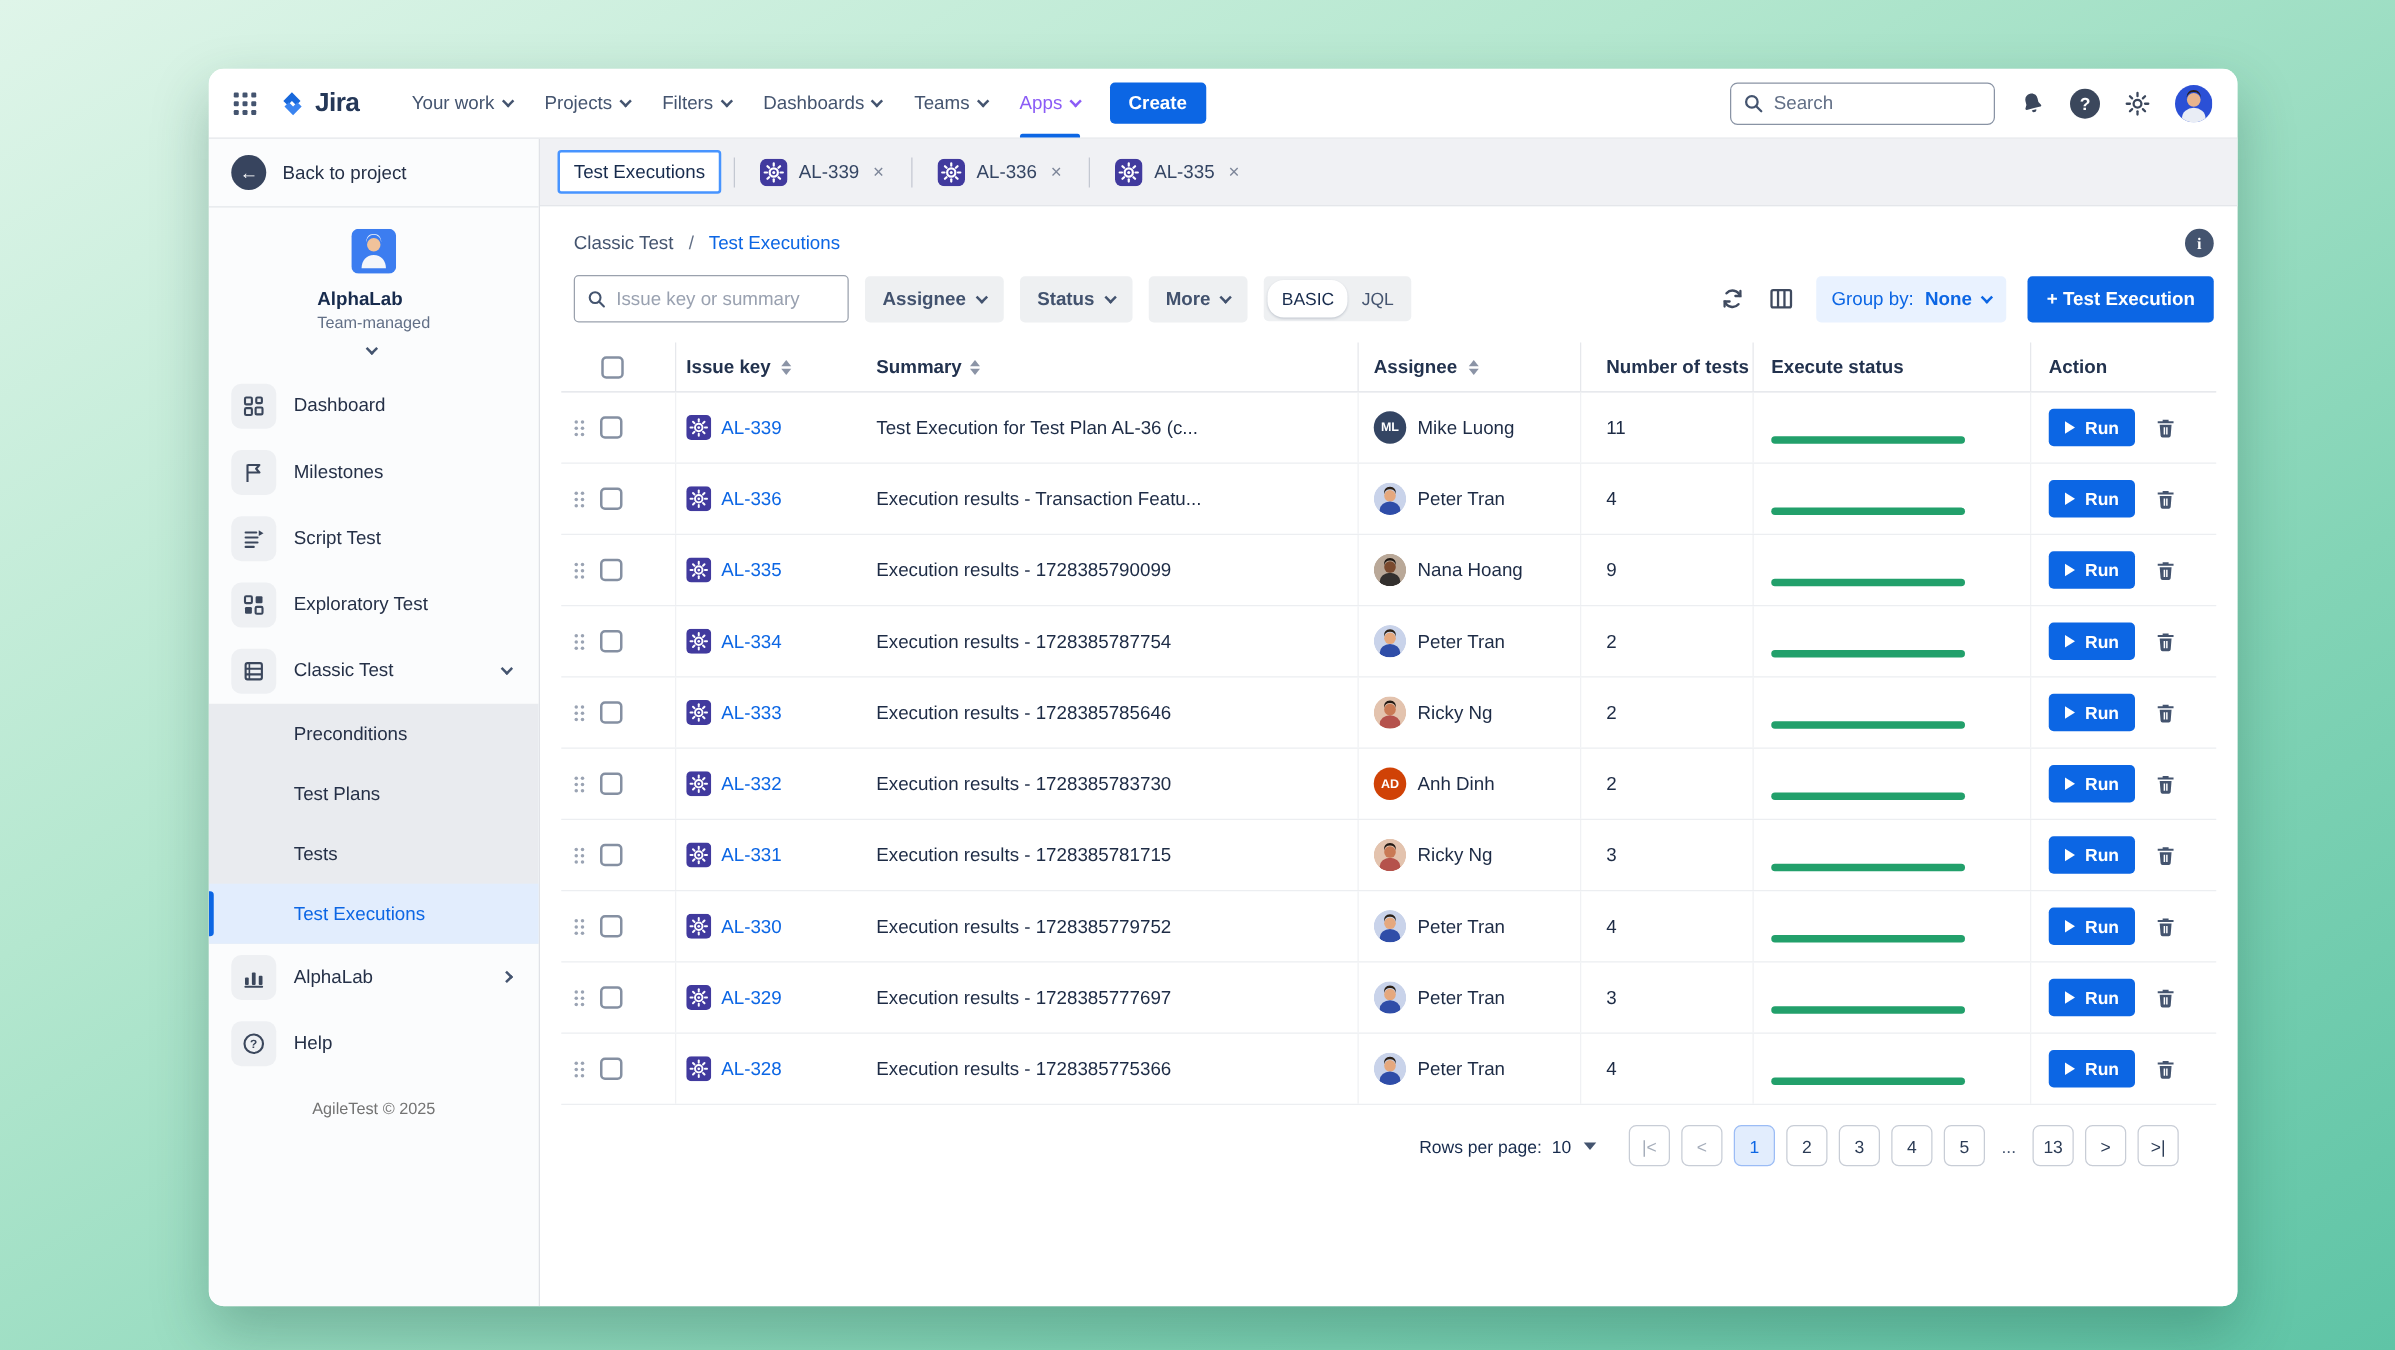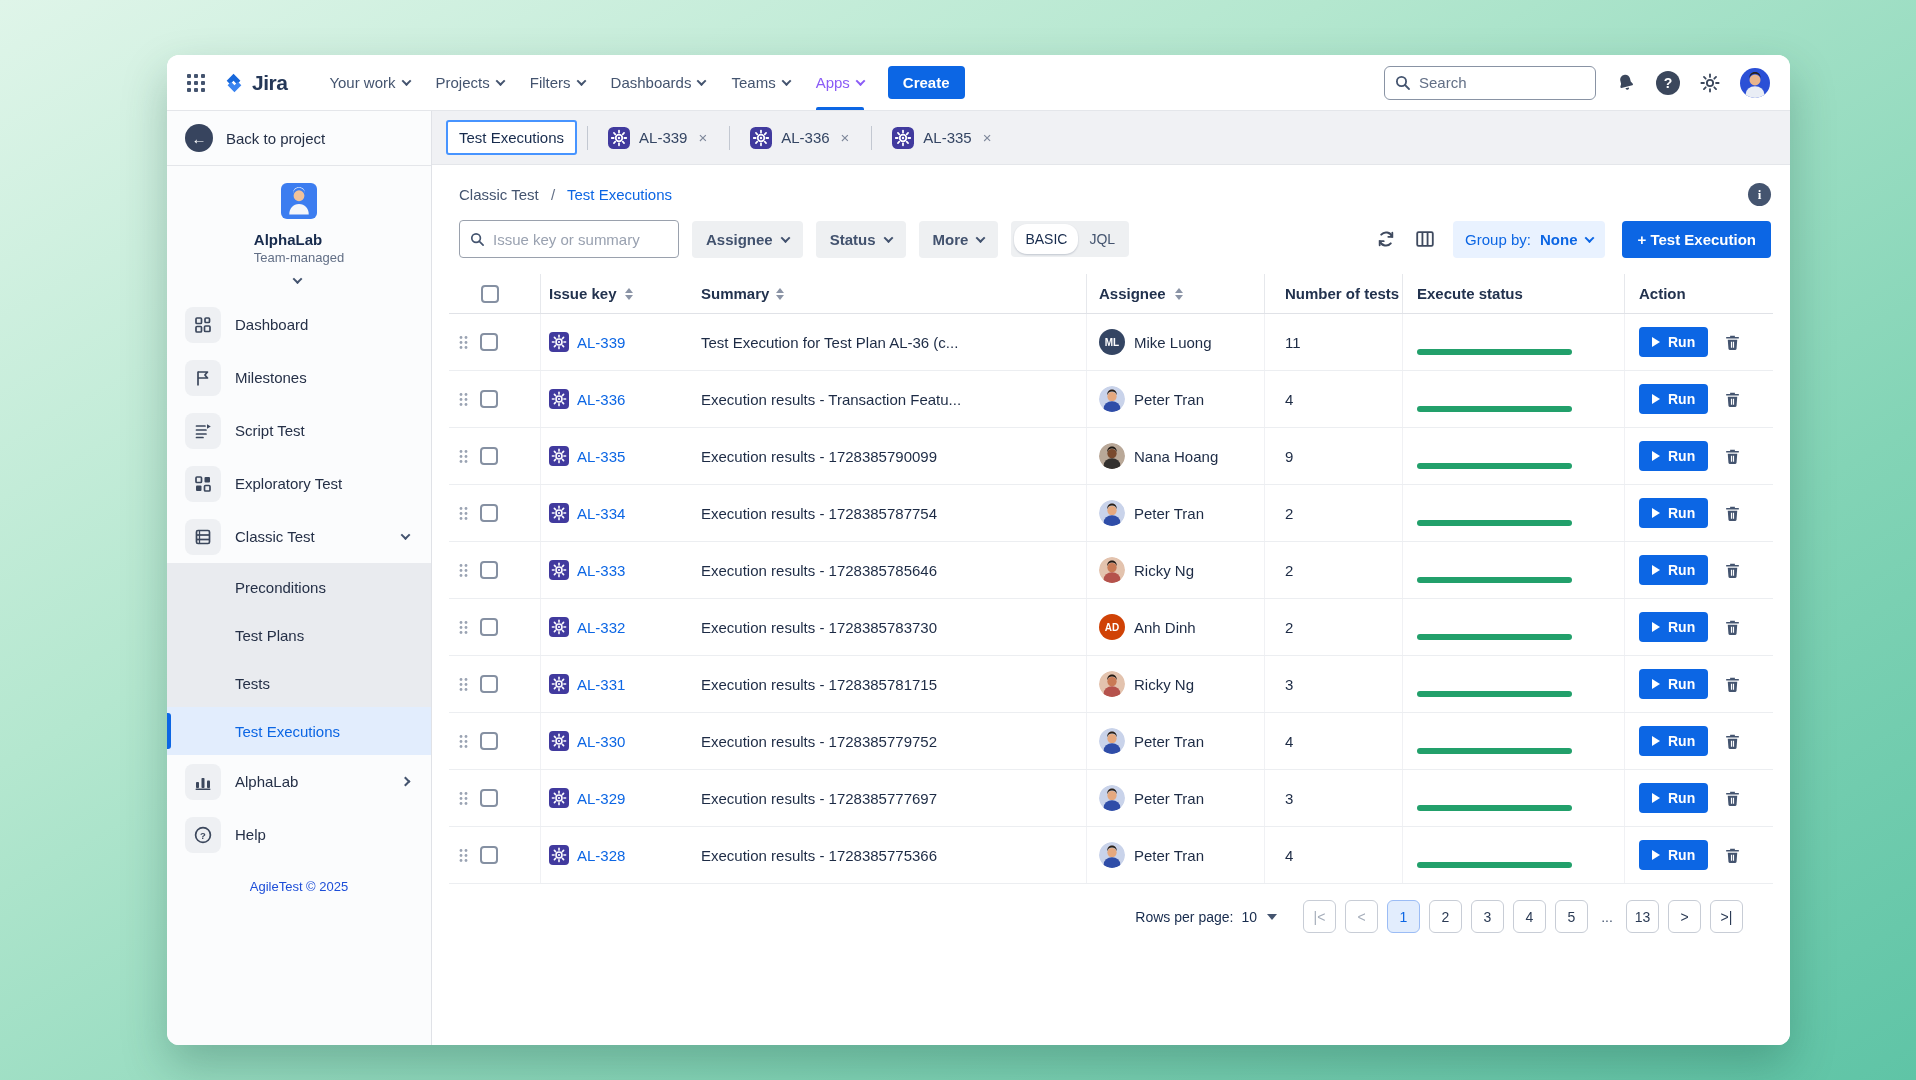--- a/index.html
+++ b/index.html
@@ -60,21 +60,21 @@
   .side-item { display:flex; align-items:center; gap:14px; padding:8px 18px; cursor:pointer; min-height:53px; }
   .icon-tile { width:36px; height:36px; border-radius:8px; background:#eef0f3; display:flex;
     align-items:center; justify-content:center; flex:0 0 36px; color:#3b475c; }
   .side-label { font-size:15px; color:#253047; flex:1; }
   .submenu { background:#e9ebef; display:flex; flex-direction:column; }
   .submenu-item { padding:14px 18px 14px 68px; font-size:15px; color:#253047; cursor:pointer;
     position:relative; min-height:48px; display:flex; align-items:center; }
   .submenu-item.active { background:#e2edfd; color:#0c66e4; font-weight:500; }
   .submenu-item.active::before { content:""; position:absolute; left:0; top:6px; bottom:6px; width:4px;
     background:#0c66e4; border-radius:0 3px 3px 0; }
-  .side-footer { text-align:center; font-size:13px; color:#1d4ed8; margin-top:18px; }
+  .side-footer { text-align:center; font-size:13px; color:#737373; margin-top:18px; }
 
   
   .main { flex:1; display:flex; flex-direction:column; min-width:0; background:#fff; }
   .tabbar { height:54px; flex:0 0 54px; background:#f0f1f4; display:flex; align-items:center;
     padding:0 0 0 14px; border-bottom:1px solid #e4e6ea; }
   .main-tab { background:#fff; border:2px solid #4794ff; border-radius:3px; padding:7px 11px;
     font-size:15px; color:#172b4d; cursor:pointer; }
   .tab-sep { width:1px; height:24px; background:#c3c8d1; margin:0 10px; }
   .issue-tab { display:flex; align-items:center; gap:9px; padding:6px 10px; cursor:pointer; }
   .issue-tab .tab-label { font-size:15px; color:#344563; }

